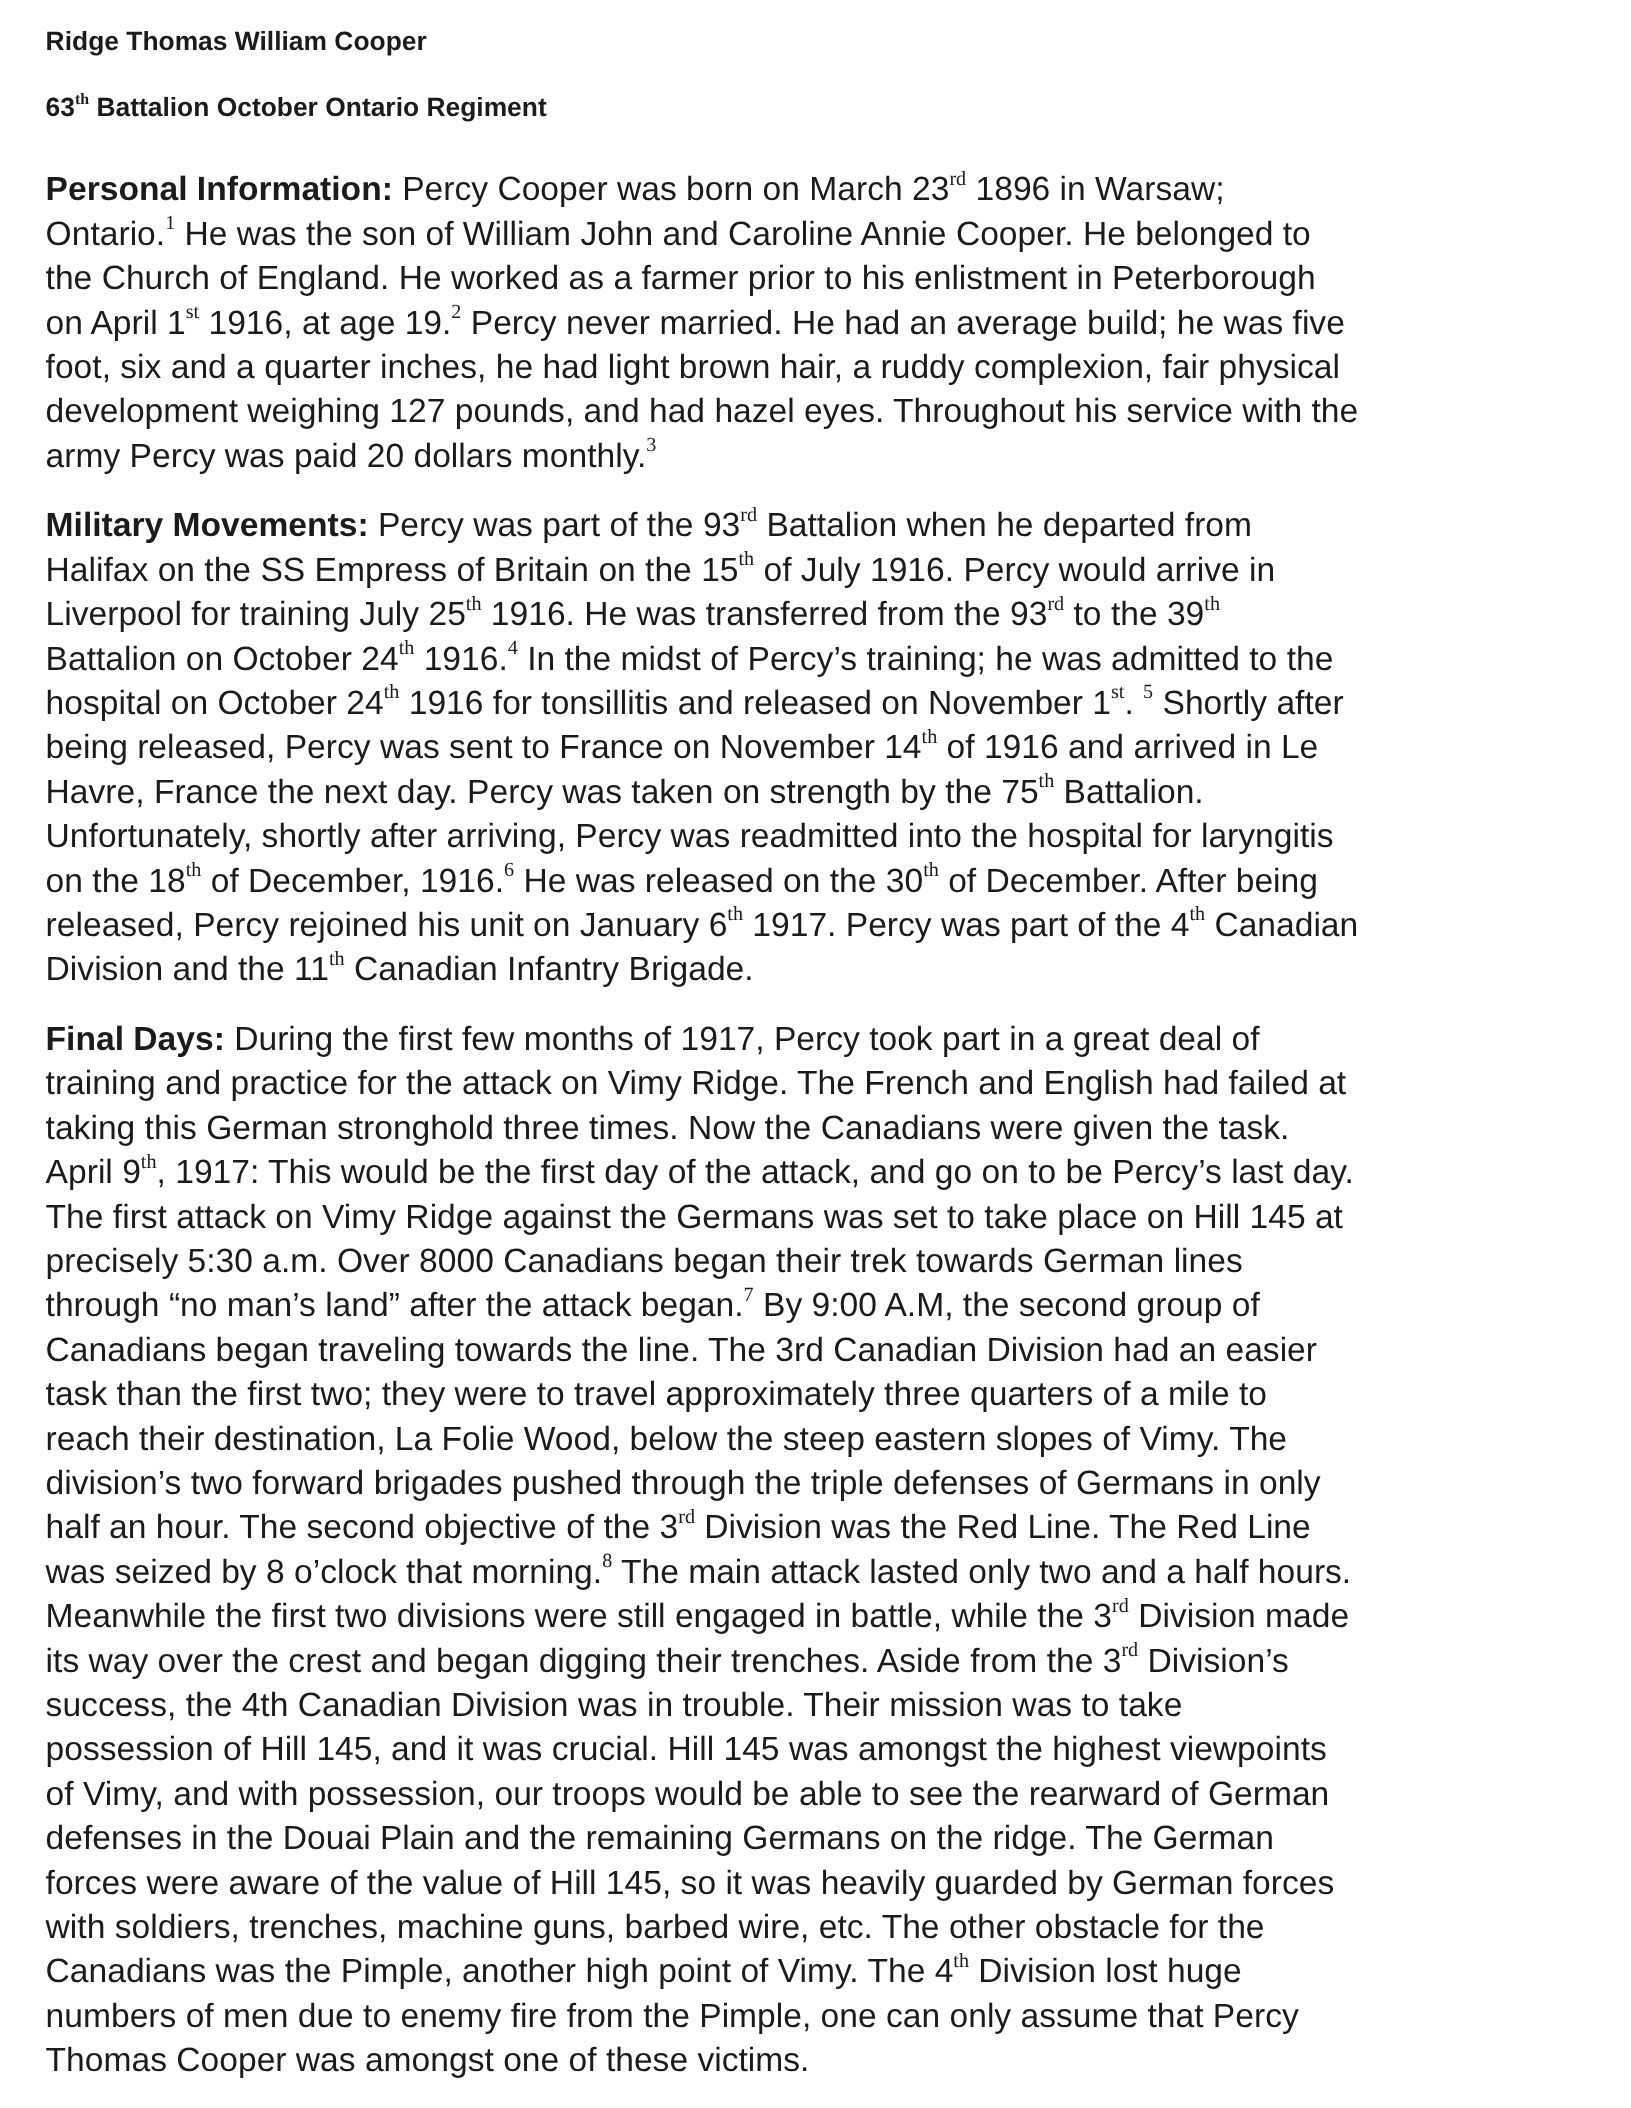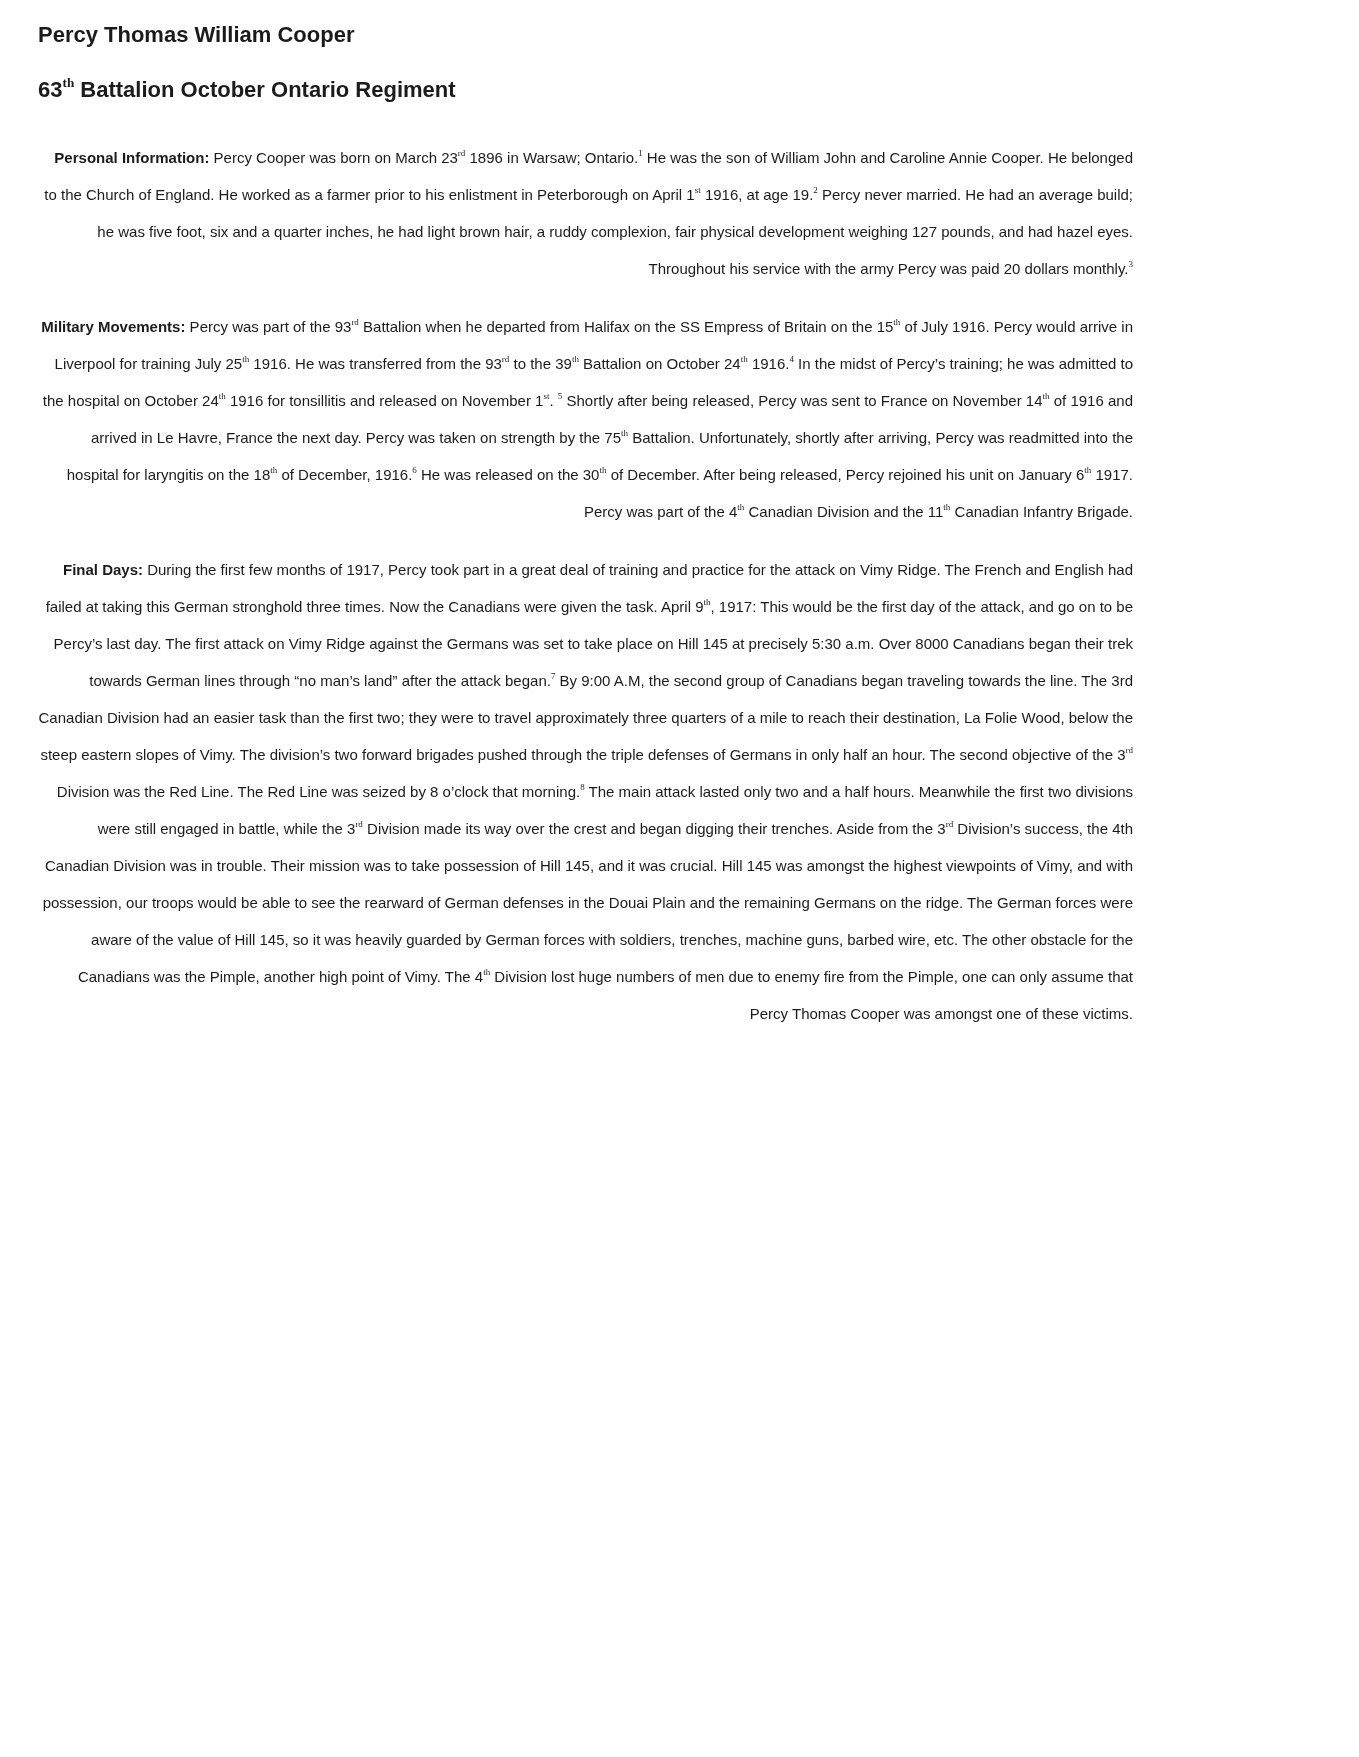--- a/index.html
+++ b/index.html
@@ -23,45 +23,45 @@
     font-weight: 700;
     font-size: 22px;
     line-height: 26px;
     margin: 0 0 29px 0;
     white-space: nowrap;
   }
   main.doc-body {
     margin-top: 36px;
   }
   .para {
-    font-size: 15px;
+    font-size: 28px;
     line-height: 37px;
     margin: 0 12px 21px 0;
     max-width: 1095px;
-    text-align: right;
+    text-align: left;
   }
   .para .b {
     font-weight: 700;
   }
   sup {
     font-size: 0.60em;
     line-height: 0;
     position: relative;
     top: -0.15em;
     vertical-align: super;
     font-family: Liberation Serif, serif;
   }
 </style>
 </head>
 <body>
 
 <div class="page">
 
   <header class="doc-header">
-    <p class="hline"><span>Percy Thomas William Cooper</span></p>
+    <p class="hline"><span>Ridge Thomas William Cooper</span></p>
     <p class="hline"><span>63</span><sup>th</sup><span> Battalion October Ontario Regiment</span></p>
   </header>
 
   <main class="doc-body">
     <p class="para"><span class="b">Personal Information:</span><span> Percy Cooper was born on March 23</span><sup>rd</sup><span> 1896 in Warsaw; Ontario.</span><sup>1</sup><span> He was the son of William John and Caroline Annie Cooper. He belonged to the Church of England. He worked as a farmer prior to his enlistment in Peterborough on April 1</span><sup>st</sup><span> 1916, at age 19.</span><sup>2</sup><span> Percy never married. He had an average build; he was five foot, six and a quarter inches, he had light brown hair, a ruddy complexion, fair physical development weighing 127 pounds, and had hazel eyes. Throughout his service with the army Percy was paid 20 dollars monthly.</span><sup>3</sup></p>
     <p class="para"><span class="b">Military Movements:</span><span> Percy was part of the 93</span><sup>rd</sup><span> Battalion when he departed from Halifax on the SS Empress of Britain on the 15</span><sup>th</sup><span> of July 1916. Percy would arrive in Liverpool for training July 25</span><sup>th</sup><span> 1916. He was transferred from the 93</span><sup>rd</sup><span> to the 39</span><sup>th</sup><span> Battalion on October 24</span><sup>th</sup><span> 1916.</span><sup>4</sup><span> In the midst of Percy’s training; he was admitted to the hospital on October 24</span><sup>th</sup><span> 1916 for tonsillitis and released on November 1</span><sup>st</sup><span>. </span><sup>5</sup><span> Shortly after being released, Percy was sent to France on November 14</span><sup>th</sup><span> of 1916 and arrived in Le Havre, France the next day.  Percy was taken on strength by the 75</span><sup>th</sup><span> Battalion. Unfortunately, shortly after arriving, Percy was readmitted into the hospital for laryngitis on the 18</span><sup>th</sup><span> of December, 1916.</span><sup>6</sup><span> He was released on the 30</span><sup>th</sup><span> of December. After being released, Percy rejoined his unit on January 6</span><sup>th</sup><span> 1917. Percy was part of the 4</span><sup>th</sup><span> Canadian Division and the 11</span><sup>th</sup><span> Canadian Infantry Brigade.</span></p>
     <p class="para"><span class="b">Final Days:</span><span> During the first few months of 1917, Percy took part in a great deal of training and practice for the attack on Vimy Ridge. The French and English had failed at taking this German stronghold three times. Now the Canadians were given the task. April 9</span><sup>th</sup><span>, 1917: This would be the first day of the attack, and go on to be Percy’s last day. The first attack on Vimy Ridge against the Germans was set to take place on Hill 145 at precisely 5:30 a.m. Over 8000 Canadians began their trek towards German lines through “no man’s land” after the attack began.</span><sup>7</sup><span> By 9:00 A.M, the second group of Canadians began traveling towards the line. The 3rd Canadian Division had an easier task than the first two; they were to travel approximately three quarters of a mile to reach their destination, La Folie Wood, below the steep eastern slopes of Vimy. The division’s two forward brigades pushed through the triple defenses of Germans in only half an hour. The second objective of the 3</span><sup>rd</sup><span> Division was the Red Line. The Red Line was seized by 8 o’clock that morning.</span><sup>8</sup><span> The main attack lasted only two and a half hours. Meanwhile the first two divisions were still engaged in battle, while the 3</span><sup>rd</sup><span> Division made its way over the crest and began digging their trenches. Aside from the 3</span><sup>rd</sup><span> Division’s success, the 4th Canadian Division was in trouble. Their mission was to take possession of Hill 145, and it was crucial. Hill 145 was amongst the highest viewpoints of Vimy, and with possession, our troops would be able to see the rearward of German defenses in the Douai Plain and the remaining Germans on the ridge. The German forces were aware of the value of Hill 145, so it was heavily guarded by German forces with soldiers, trenches, machine guns, barbed wire, etc. The other obstacle for the Canadians was the Pimple, another high point of Vimy. The 4</span><sup>th</sup><span> Division lost huge numbers of men due to enemy fire from the Pimple, one can only assume that Percy Thomas Cooper was amongst one of these victims.</span></p>
   </main>
 
 </div>

